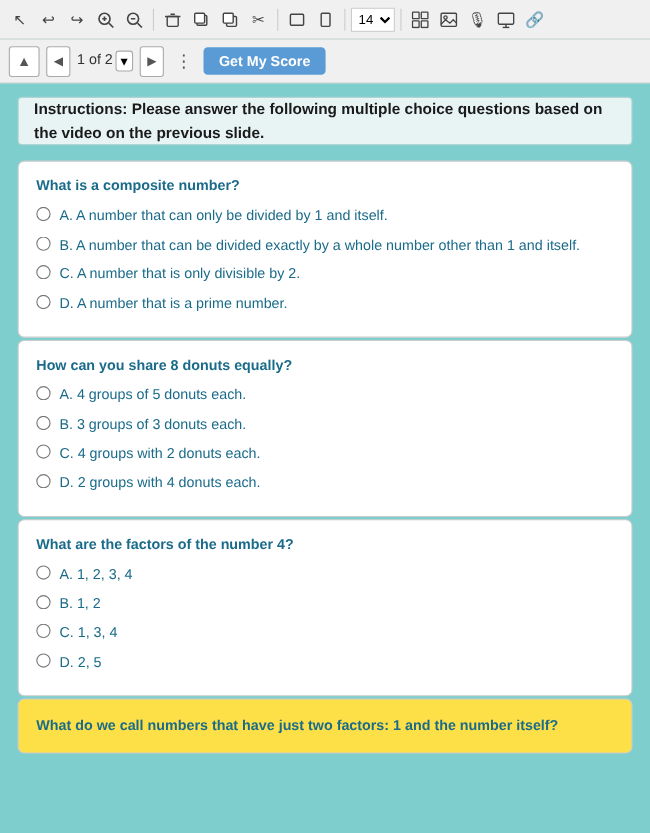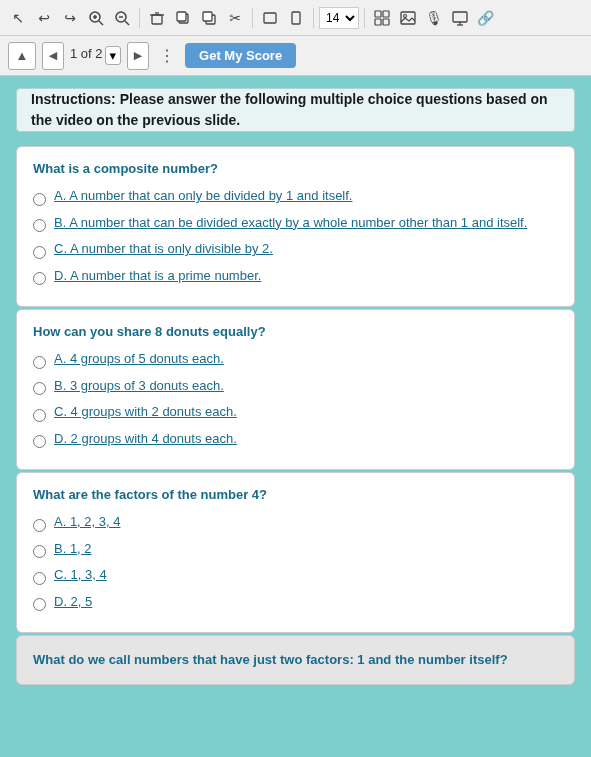--- a/index.html
+++ b/index.html
@@ -147,40 +147,39 @@
       margin-bottom: 2px;
     }
     .question-text {
       font-size: 13px;
       color: #1a6b8a;
       font-weight: bold;
       margin-bottom: 10px;
     }
     .answer-option {
       display: flex;
-      align-items: flex-end;
+      align-items: flex-start;
       gap: 8px;
       margin-bottom: 7px;
       font-size: 13px;
       color: #1a6b8a;
       line-height: 1.5;
-      text-decoration: underline;
     }
     .answer-option input[type="radio"] {
       margin-top: 2px;
       flex-shrink: 0;
       accent-color: #5b9bd5;
     }
     .answer-label {
       color: #1a6b8a;
     }
 
     
     .question-card-partial {
-      background: #e5e5e5;
+      background: #fde047;
       border: 1px solid #ccc;
       border-radius: 6px;
       padding: 14px 16px;
       margin-bottom: 14px;
     }
     .question-text-partial {
       font-size: 13px;
       color: #1a6b8a;
       font-weight: bold;
       line-height: 1.5;

